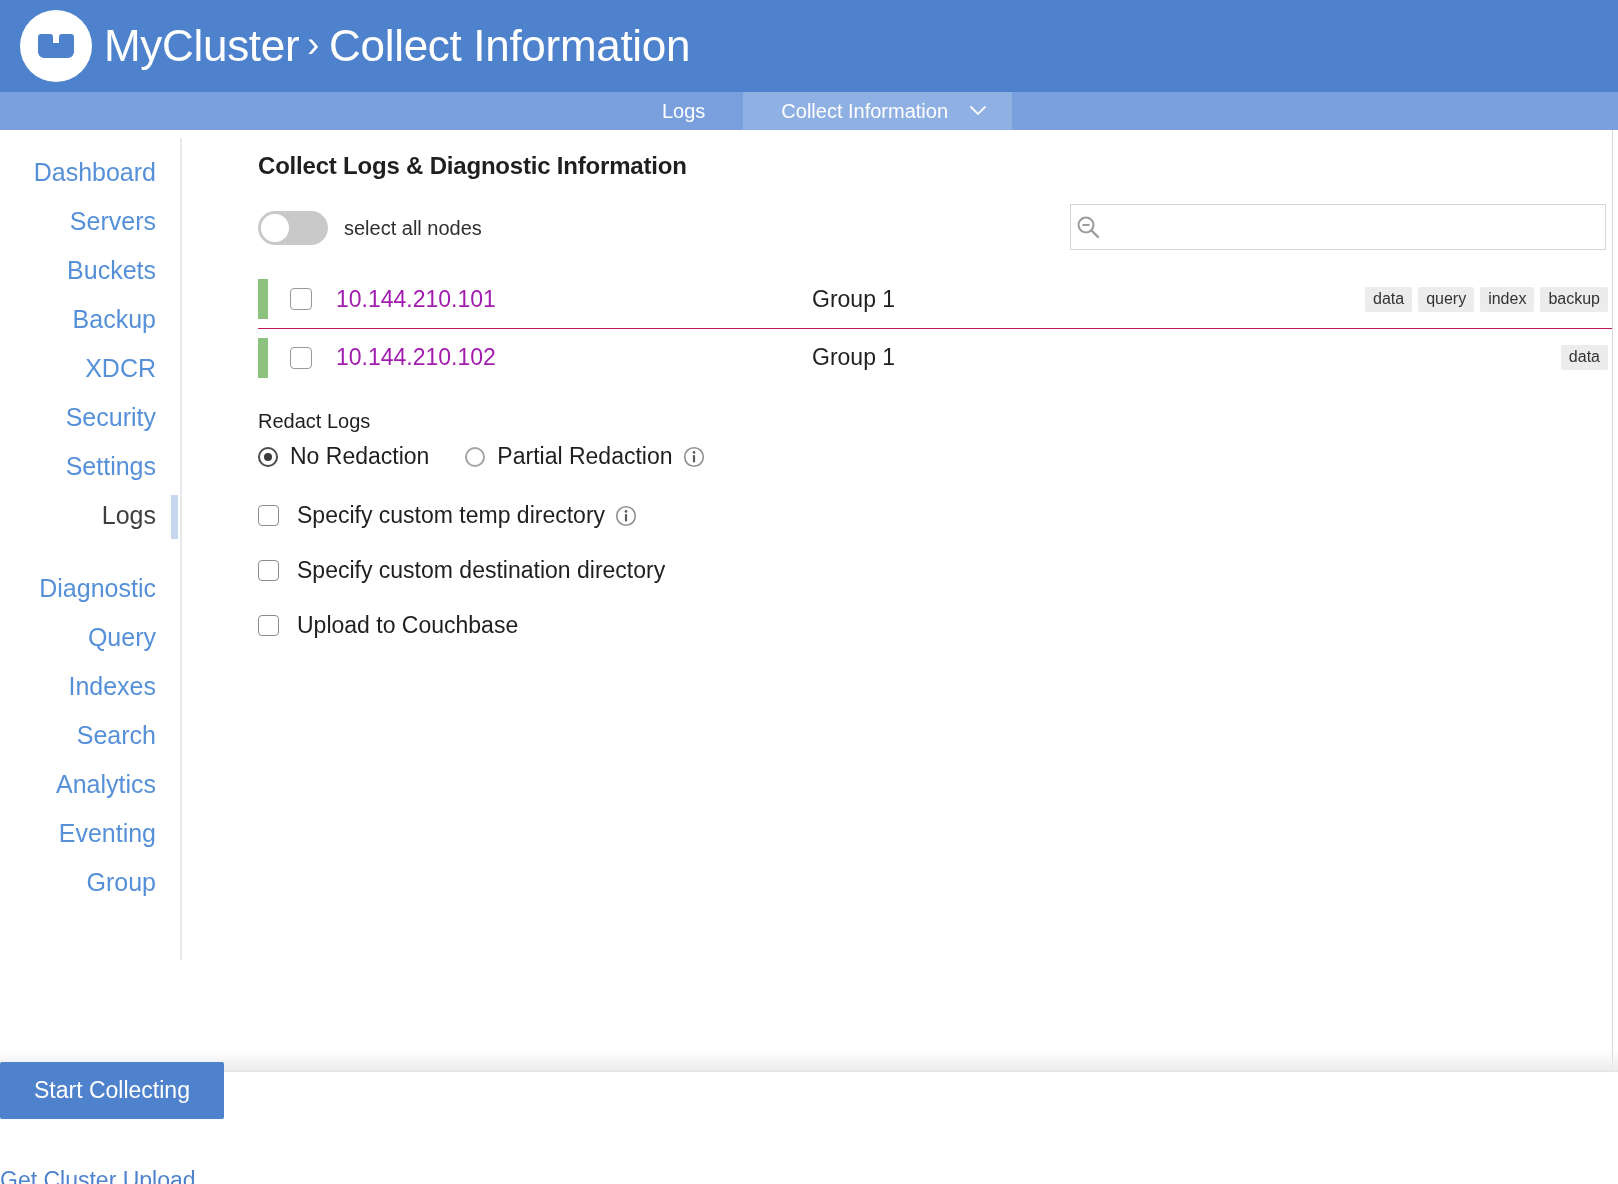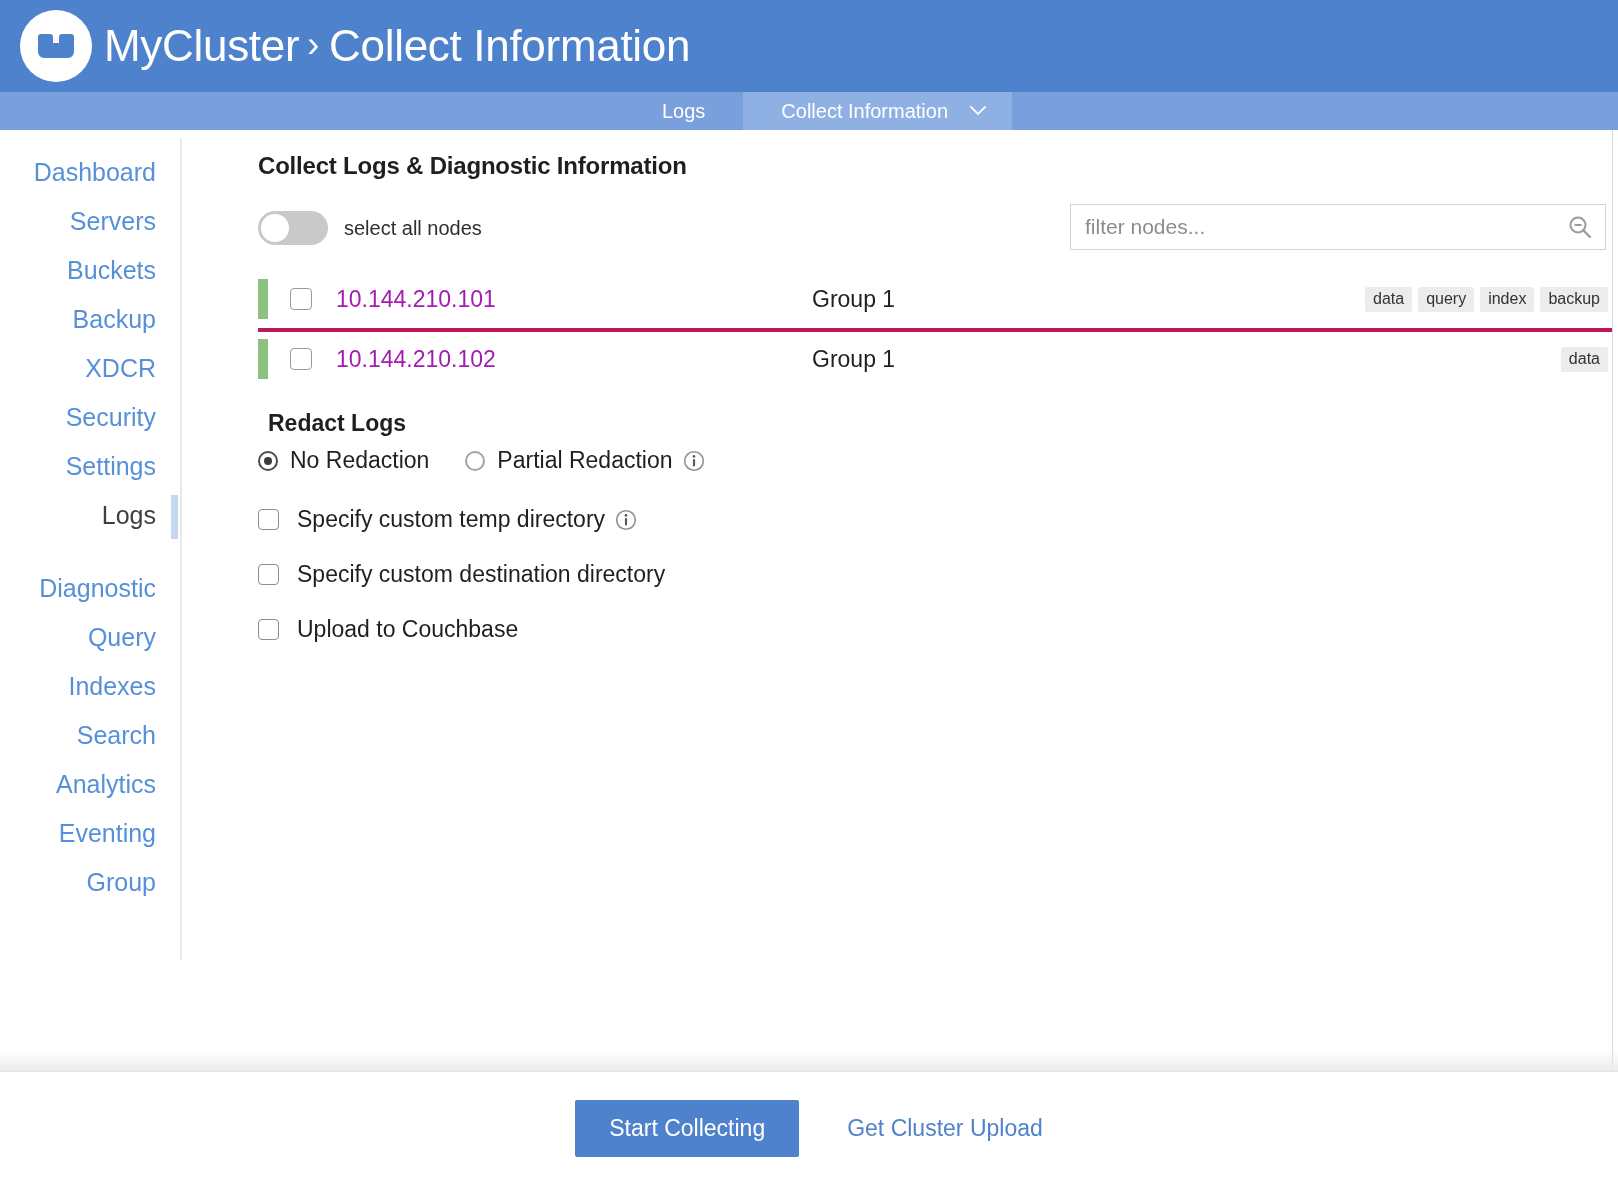--- a/index.html
+++ b/index.html
@@ -215,21 +215,21 @@
   .nodelist {
     margin-top: 18px;
     width: 1354px;
   }
   .node-row {
     display: flex;
     align-items: center;
     height: 58px;
     position: relative;
   }
-  .node-row + .node-row { border-top: 4px solid #be185d; }
+  .node-row + .node-row { border-top: 1px solid #be185d; }
   .node-status {
     width: 10px; height: 40px;
     background: #8cc17e;
     flex: none;
   }
   .node-check {
     width: 22px; height: 22px;
     border: 1.5px solid #9a9a9a;
     border-radius: 4px;
     background: #fff;
@@ -262,24 +262,24 @@
     color: #333;
     font-size: 16px;
     font-weight: 300;
     padding: 3px 8px 4px 8px;
     border-radius: 2px;
     white-space: nowrap;
   }
 
   
   .sub-title {
-    font-size: 23px;
-    font-weight: bold;
+    font-size: 20px;
+    font-weight: normal;
     color: #1f1f1f;
-    margin: 24px 0 10px 10px;
+    margin: 24px 0 10px 0;
   }
   .radio-row {
     display: flex;
     align-items: center;
     gap: 36px;
     margin-bottom: 32px;
   }
   .radio-opt {
     display: flex;
     align-items: center;
@@ -346,23 +346,24 @@
     height: 22px;
     background: linear-gradient(to bottom, rgba(255,255,255,0) 0%, #ececec 92%, #e3e3e3 100%);
     pointer-events: none;
   }
   .footer {
     position: absolute;
     left: 0; right: 0; bottom: 0;
     height: 112px;
     background: #ffffff;
     display: flex;
-    align-items: center;
+    align-items: flex-start;
     justify-content: center;
     gap: 48px;
+    flex-direction: column;
   }
   .btn-primary {
     background: #4f82cc;
     color: #ffffff;
     border: 0;
     font-size: 23px;
     font-weight: 300;
     padding: 15px 34px;
     cursor: pointer;
     font-family: "Liberation Sans", sans-serif;
@@ -447,21 +448,20 @@
 
         <h1 class="section-title">Collect Logs &amp; Diagnostic Information</h1>
 
         <div class="selectrow">
           <div class="toggle">
             <div class="knob"></div>
           </div>
           <div class="selectall-label">select all nodes</div>
 
           <div class="filterbox">
-            <input type="text" value="" placeholder="filter nodes..." style="">
             <span class="search-icon">
               <svg width="26" height="26" viewBox="0 0 26 26">
                 <circle cx="11" cy="11" r="7.5" stroke="#9b9b9b" stroke-width="2" fill="none"></circle>
                 <line x1="7.5" y1="11" x2="14.5" y2="11" stroke="#9b9b9b" stroke-width="2"></line>
                 <line x1="16.5" y1="16.5" x2="23" y2="23" stroke="#9b9b9b" stroke-width="2.4" stroke-linecap="round"></line>
               </svg>
             </span>
           </div>
         </div>
 

